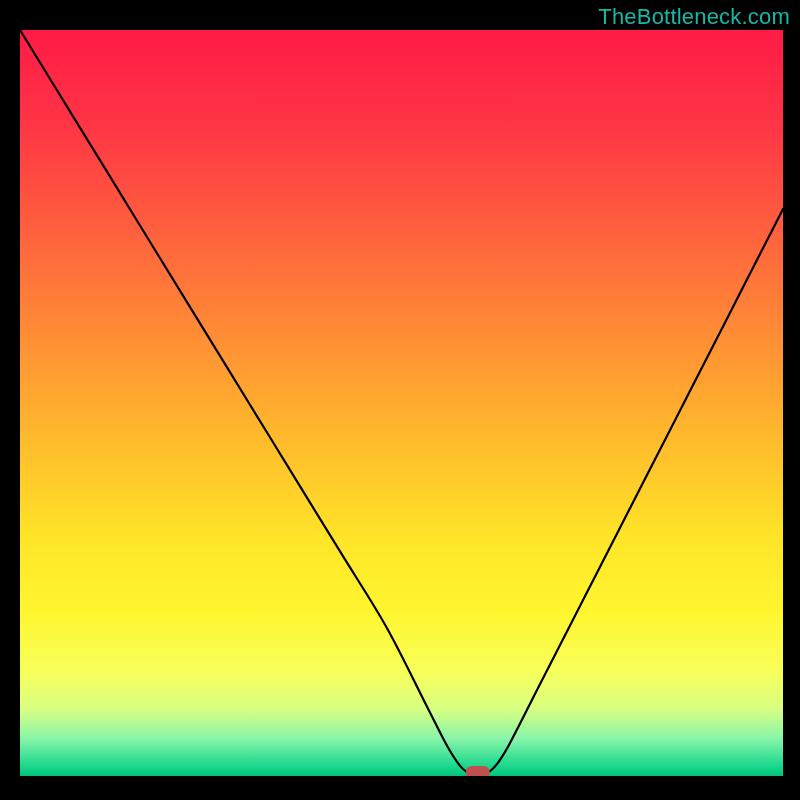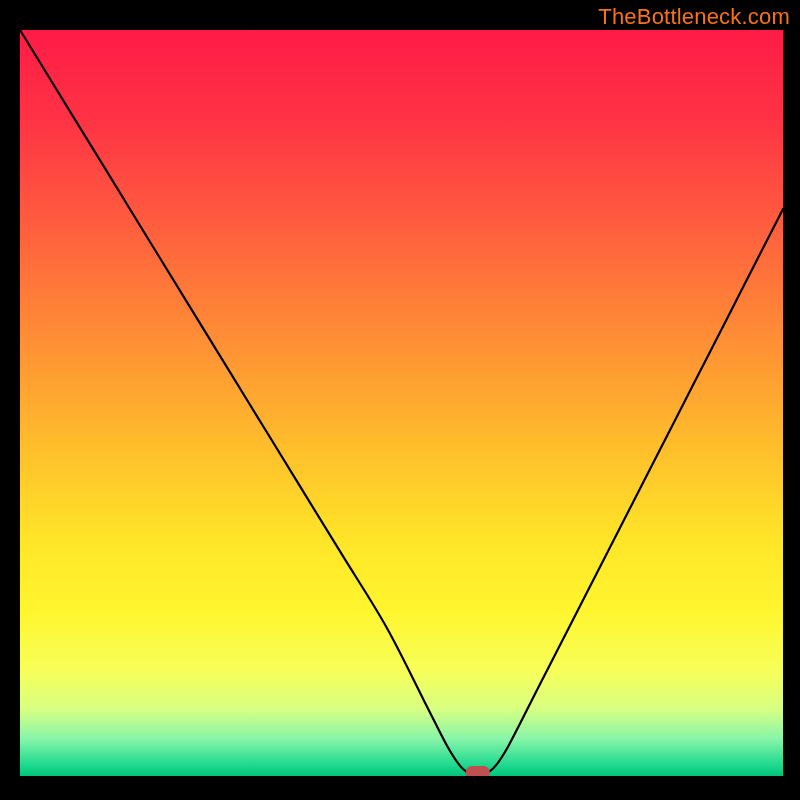--- a/index.html
+++ b/index.html
@@ -14,21 +14,21 @@
   .frame {
     position: relative;
     width: 800px;
     height: 800px;
     background: #000;
   }
   .watermark {
     position: absolute;
     top: 4px;
     right: 10px;
-    color: #f97316;
+    color: #14b8a6;
     font-size: 22px;
     font-weight: 500;
     letter-spacing: 0.2px;
     z-index: 10;
   }
   .plot-area {
     position: absolute;
     left: 20px;
     top: 30px;
     width: 763px;

